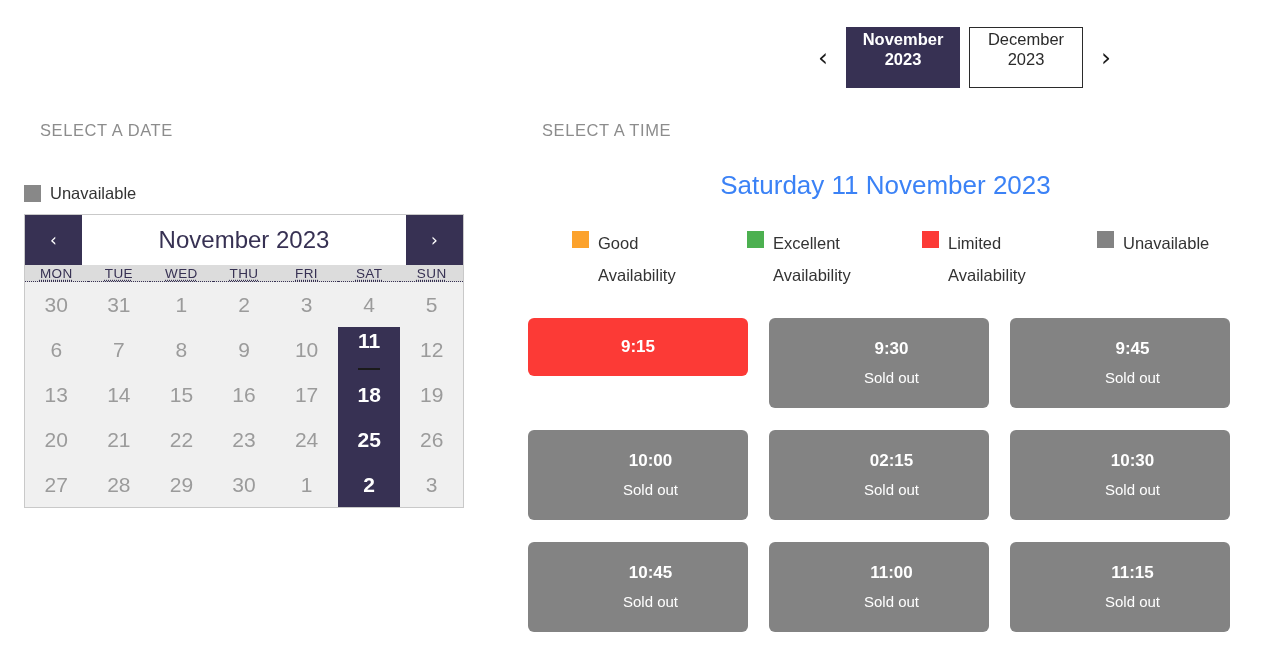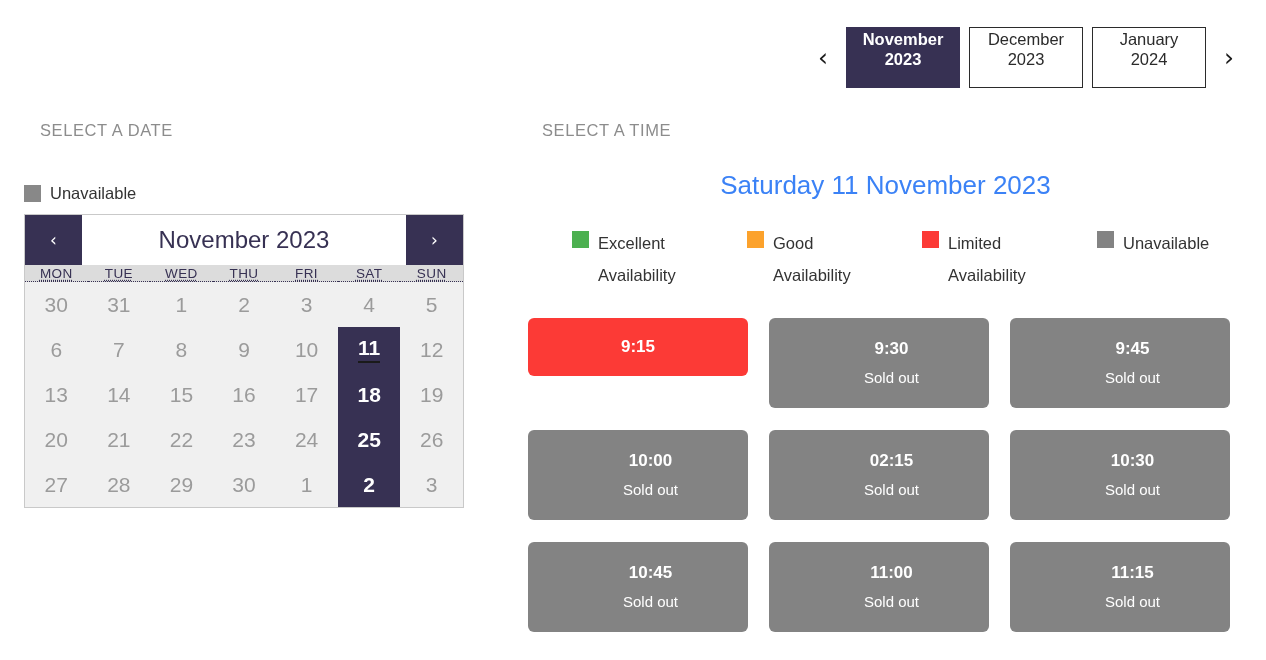--- a/index.html
+++ b/index.html
@@ -179,21 +179,21 @@
     cursor: default;
   }
   .cal-cell.is-available {
     background: #373153;
     color: #ffffff;
     font-weight: bold;
     cursor: pointer;
   }
   .cal-cell.is-selected .daynum {
     border-bottom: 2px solid #1a1a1a;
-    padding-bottom: 1px;
+    padding-bottom: 15px;
   }
 
   
   .time-pane {
     position: absolute;
     left: 528px;
     top: 170px;
     width: 715px;
   }
   .time-date-title {
@@ -271,24 +271,20 @@
 <div class="month-strip">
   <button class="month-arrow">‹</button>
   <div class="month-tabs" id="month-tabs">
       <button class="month-tab is-active">
         <span class="m-name">November</span>
         <span class="m-year">2023</span>
       </button>
       <button class="month-tab">
         <span class="m-name">December</span>
         <span class="m-year">2023</span>
-      </button>
-      <button class="month-tab">
-        <span class="m-name">January</span>
-        <span class="m-year">2024</span>
       </button>
     </div>
   <button class="month-arrow">›</button>
 </div>
 
 <h2 class="section-label" id="label-date">SELECT A DATE</h2>
 <h2 class="section-label" id="label-time">SELECT A TIME</h2>
 
 <div class="date-pane">
 
@@ -420,26 +416,26 @@
         </div>
       </div>
   </div>
 
 </div>
 
 <div class="time-pane">
   <h3 class="time-date-title">Saturday 11 November 2023</h3>
   <div class="avail-legend" id="avail-legend">
       <div class="avail-item">
+        <span class="swatch" style="background: rgb(252, 162, 44);"></span>
+        <span class="avail-text">Good Availability</span>
+      </div>
+      <div class="avail-item">
         <span class="swatch" style="background: rgb(76, 176, 80);"></span>
         <span class="avail-text">Excellent Availability</span>
-      </div>
-      <div class="avail-item">
-        <span class="swatch" style="background: rgb(252, 162, 44);"></span>
-        <span class="avail-text">Good Availability</span>
       </div>
       <div class="avail-item">
         <span class="swatch" style="background: rgb(252, 58, 54);"></span>
         <span class="avail-text">Limited Availability</span>
       </div>
       <div class="avail-item">
         <span class="swatch" style="background: rgb(131, 131, 131);"></span>
         <span class="avail-text">Unavailable</span>
       </div>
     </div>

